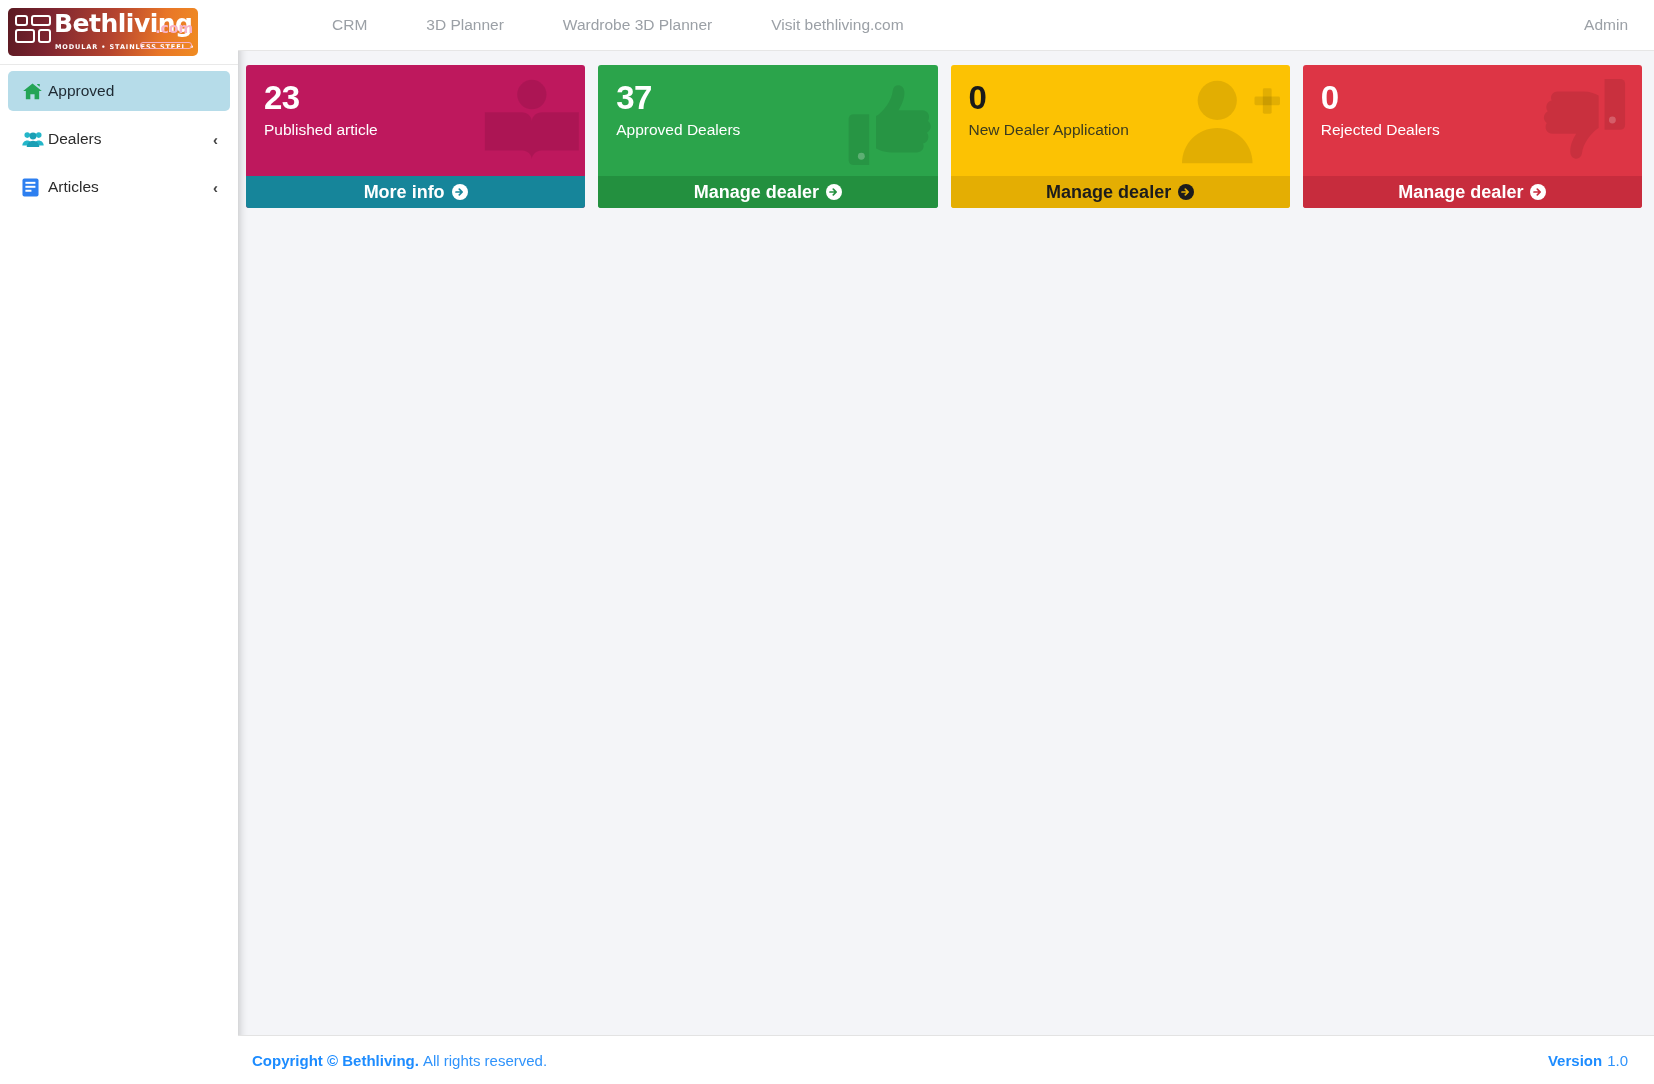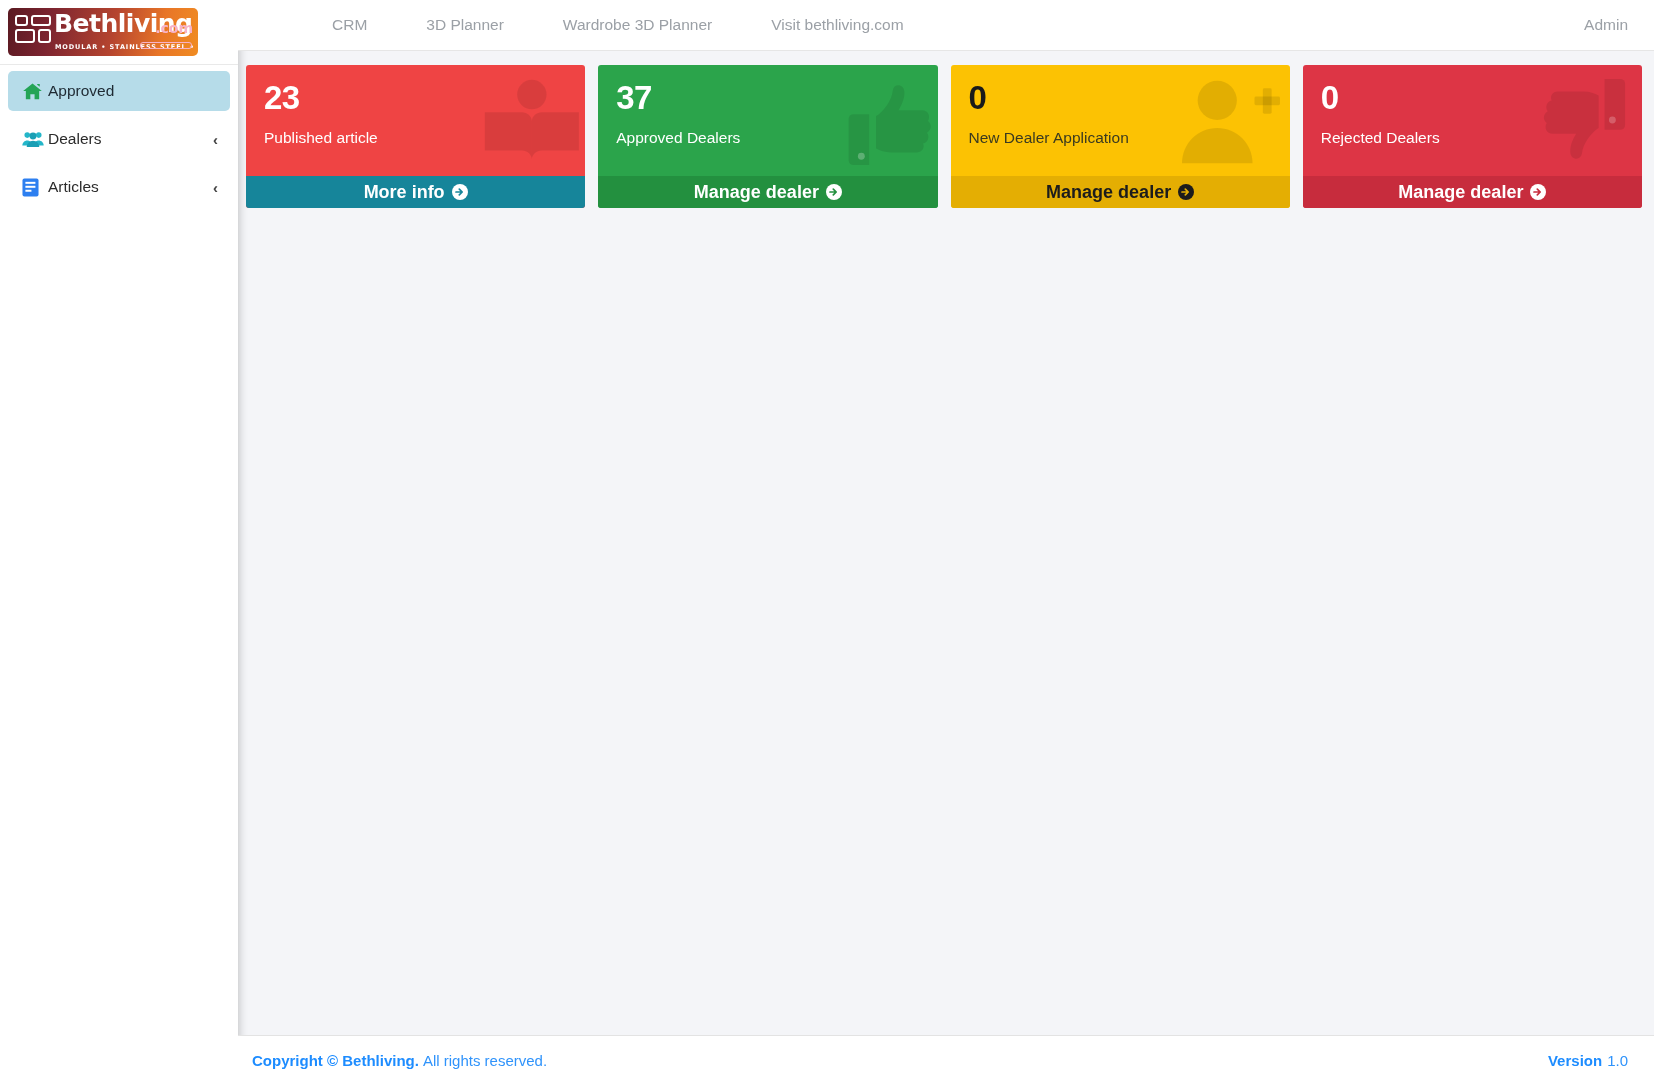--- a/index.html
+++ b/index.html
@@ -122,37 +122,37 @@
   .cards { display: flex; gap: 13px; }
   .card {
     flex: 1 1 0;
     border-radius: 3px;
     position: relative;
     overflow: hidden;
     min-width: 0;
   }
   .card-body { position: relative; height: 111px; padding: 14px 18px 0 18px; }
   .card-num { font-size: 33px; font-weight: bold; line-height: 38px; letter-spacing: -0.5px; }
-  .card-label { font-size: 15.5px; margin-top: 12px; }
+  .card-label { font-size: 15.5px; margin-top: 4px; }
   .card-foot {
     height: 32px;
     display: flex; align-items: center; justify-content: center;
     font-size: 18px; font-weight: bold;
     gap: 7px; cursor: pointer;
   }
   .card-icon {
     position: absolute; right: 6px; top: 8px;
     width: 108px; height: 98px;
     opacity: 1;
     pointer-events: none;
   }
   .arrow-circ { display: inline-flex; align-items: center; }
 
   
-  .c-teal  { background: #ef4444; }
+  .c-teal  { background: #be185d; }
   .c-teal  .card-foot { background: #16859a; color: #ffffff; }
   .c-teal  .card-num, .c-teal .card-label { color: #ffffff; }
   .c-green { background: #2ba44b; }
   .c-green .card-foot { background: #23903f; color: #ffffff; }
   .c-green .card-num, .c-green .card-label { color: #ffffff; }
   .c-yellow{ background: #fcc203; }
   .c-yellow .card-foot { background: #e4ae03; color: #1c1c1c; }
   .c-yellow .card-num { color: #1a1a1a; }
   .c-yellow .card-label { color: #3a3a20; }
   .c-red   { background: #dd3545; }

